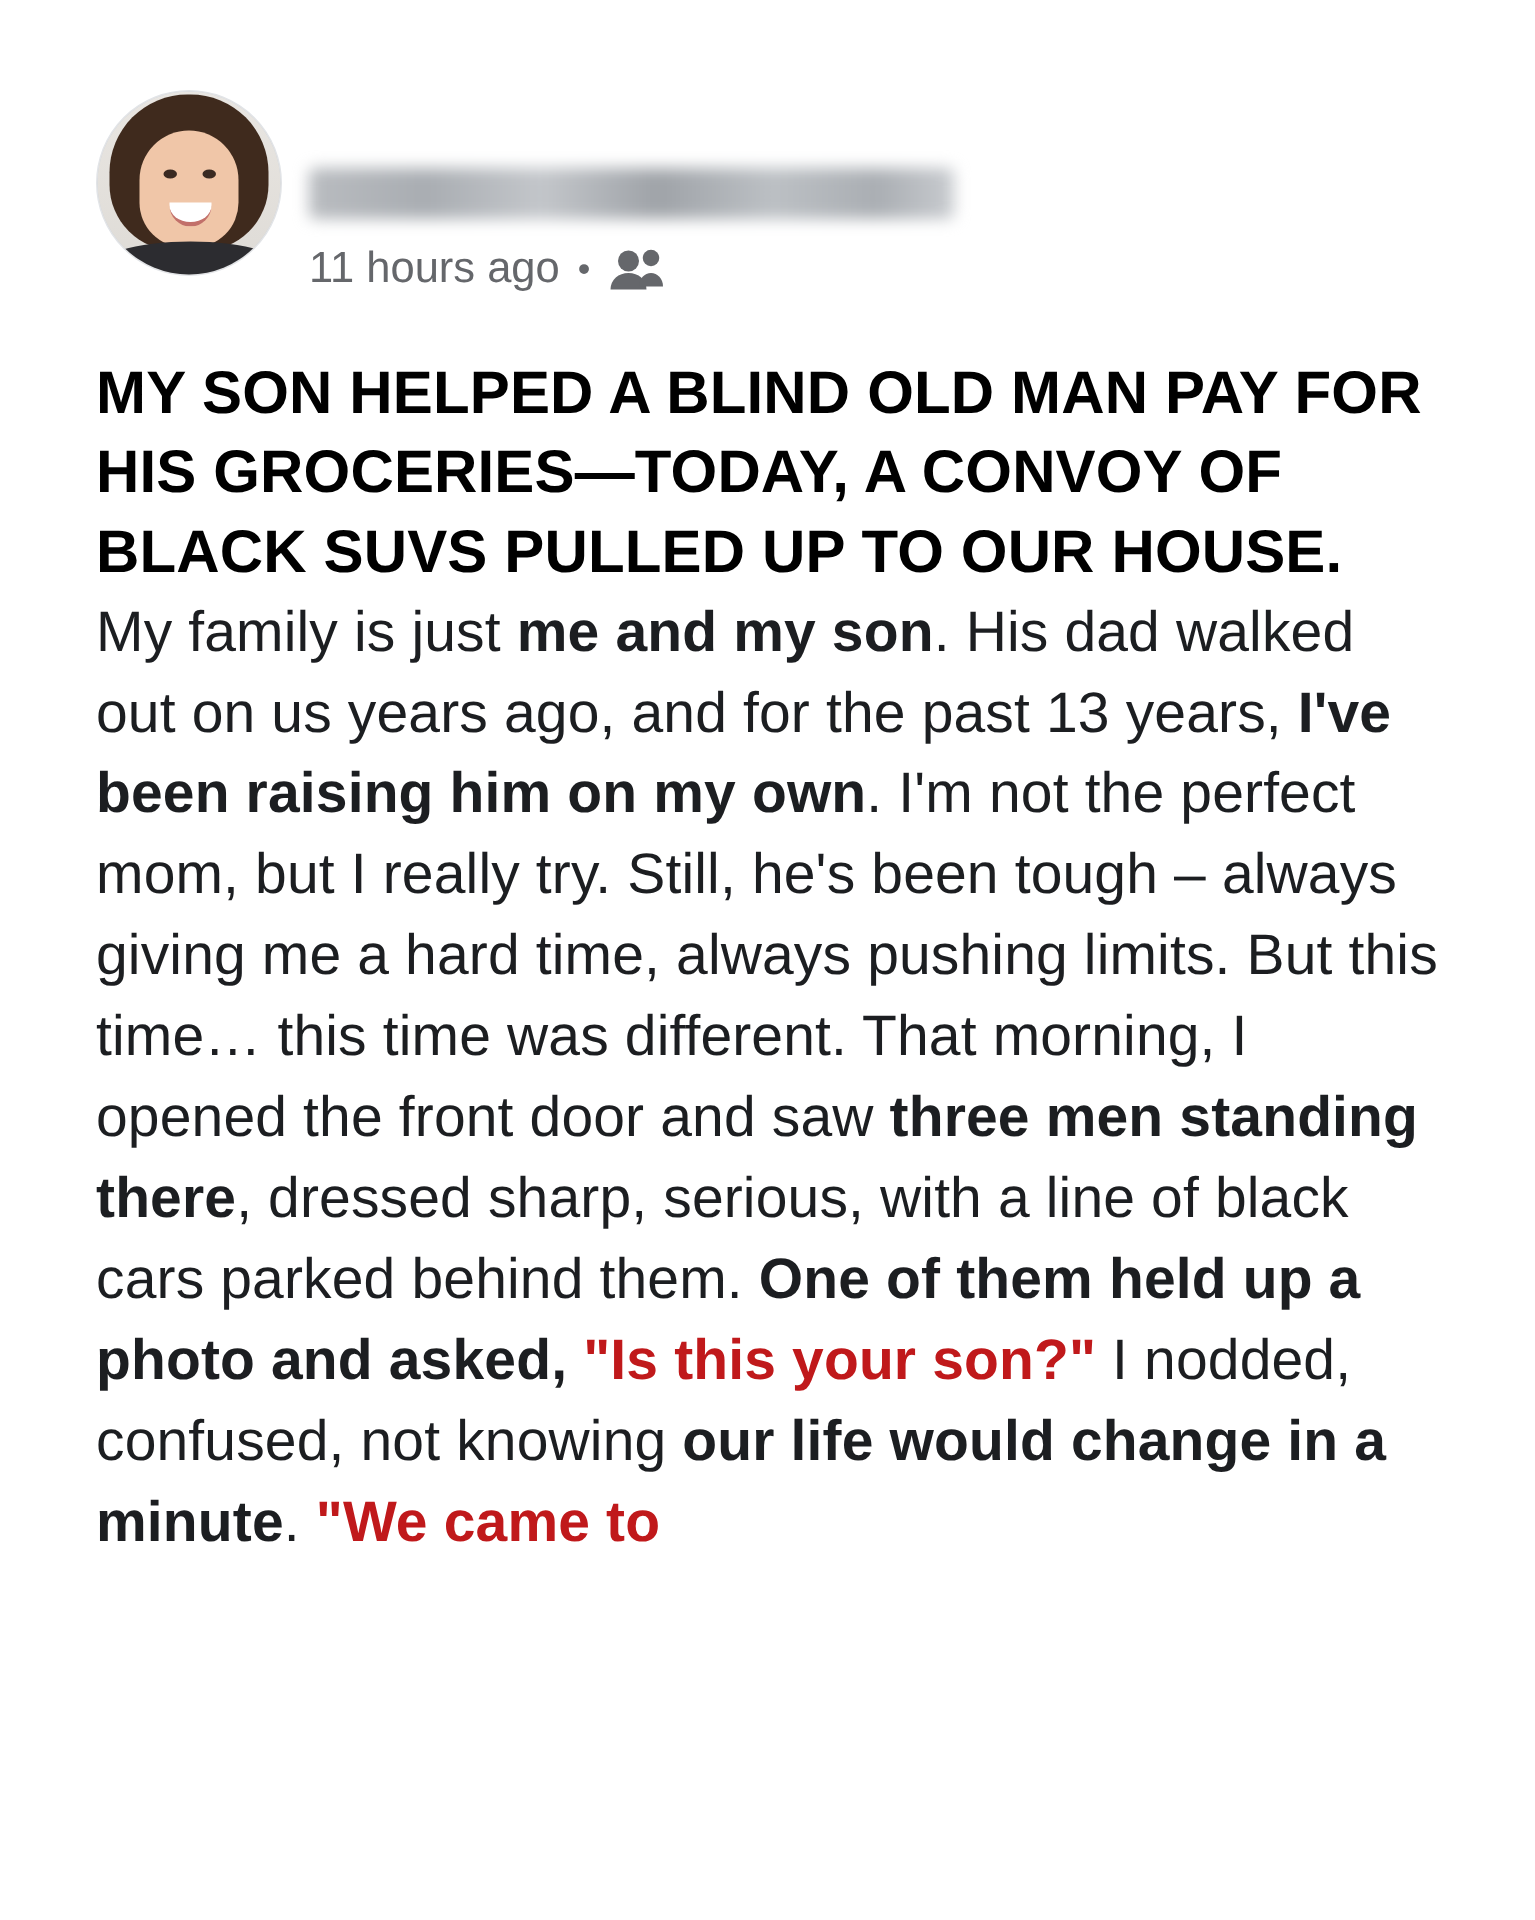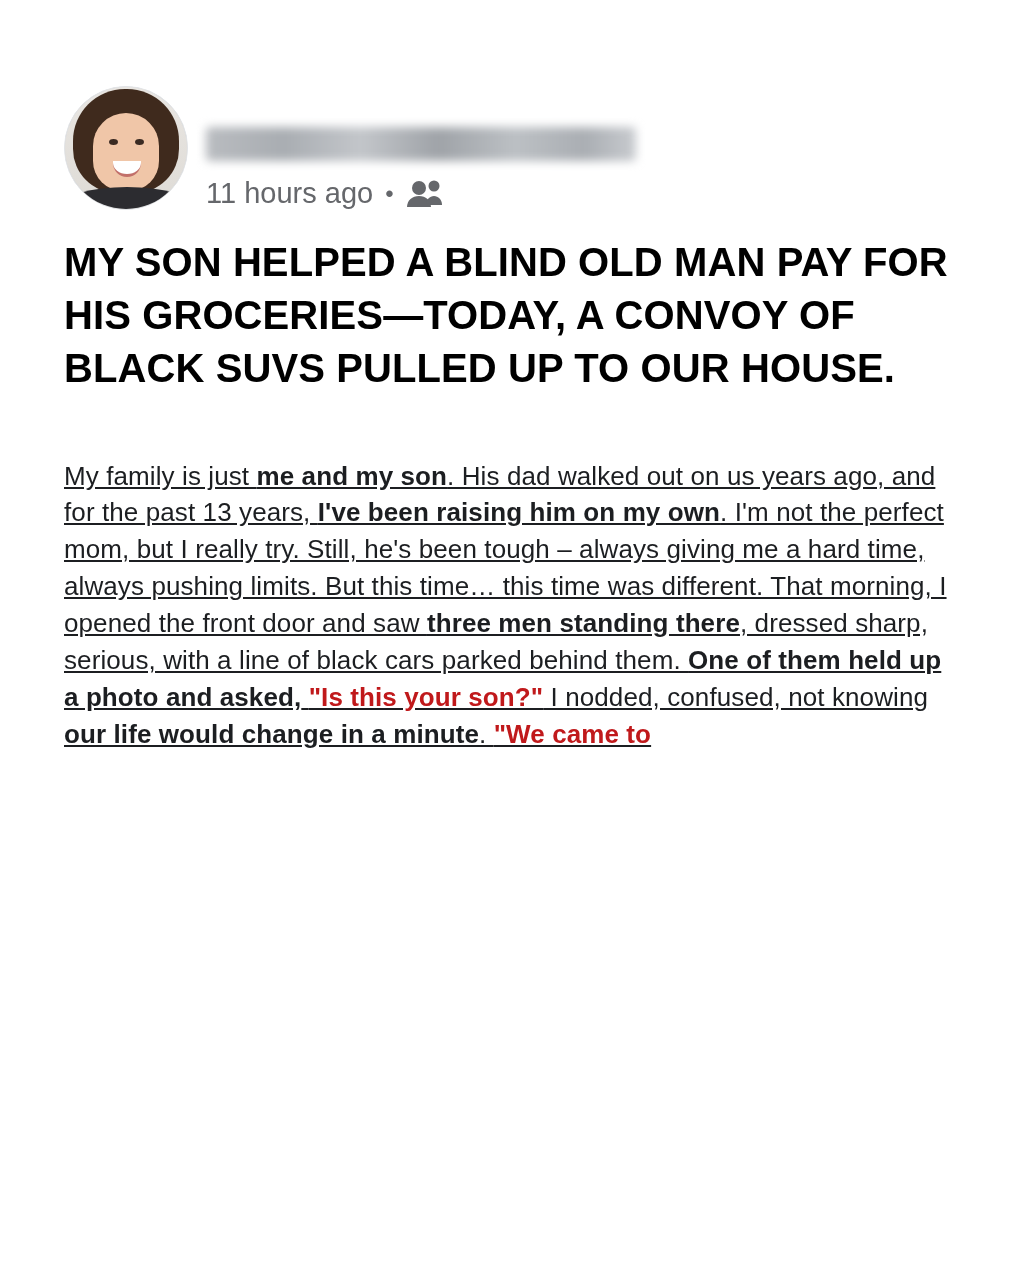--- a/index.html
+++ b/index.html
@@ -17,21 +17,21 @@
   .post {
     position: relative;
     width: 1023px;
     height: 1280px;
     background: #fff;
     box-sizing: border-box;
     padding: 60px 64px 0 64px;
   }
   .post-header {
     display: flex;
-    align-items: flex-end;
+    align-items: flex-start;
     gap: 18px;
     height: 150px;
   }
   .avatar {
     width: 124px;
     height: 124px;
     border-radius: 50%;
     flex: 0 0 124px;
     overflow: hidden;
     position: relative;
@@ -119,26 +119,24 @@
   }
   .headline {
     margin-top: 26px;
     color: #000000;
     font-weight: bold;
     font-size: 40px;
     line-height: 1.33;
     letter-spacing: 0.1px;
   }
   .body-text {
-    margin-top: 62px;
     color: #1c1e21;
-    font-size: 26px;
+    font-size: 38px;
     line-height: 1.42;
     letter-spacing: 0.1px;
-    text-decoration: underline;
   }
   .body-text b { font-weight: bold; }
   .red { color: #c0191b; font-weight: bold; }
 </style>
 </head>
 <body>
 
 <div class="post">
 
   <div class="post-header">

